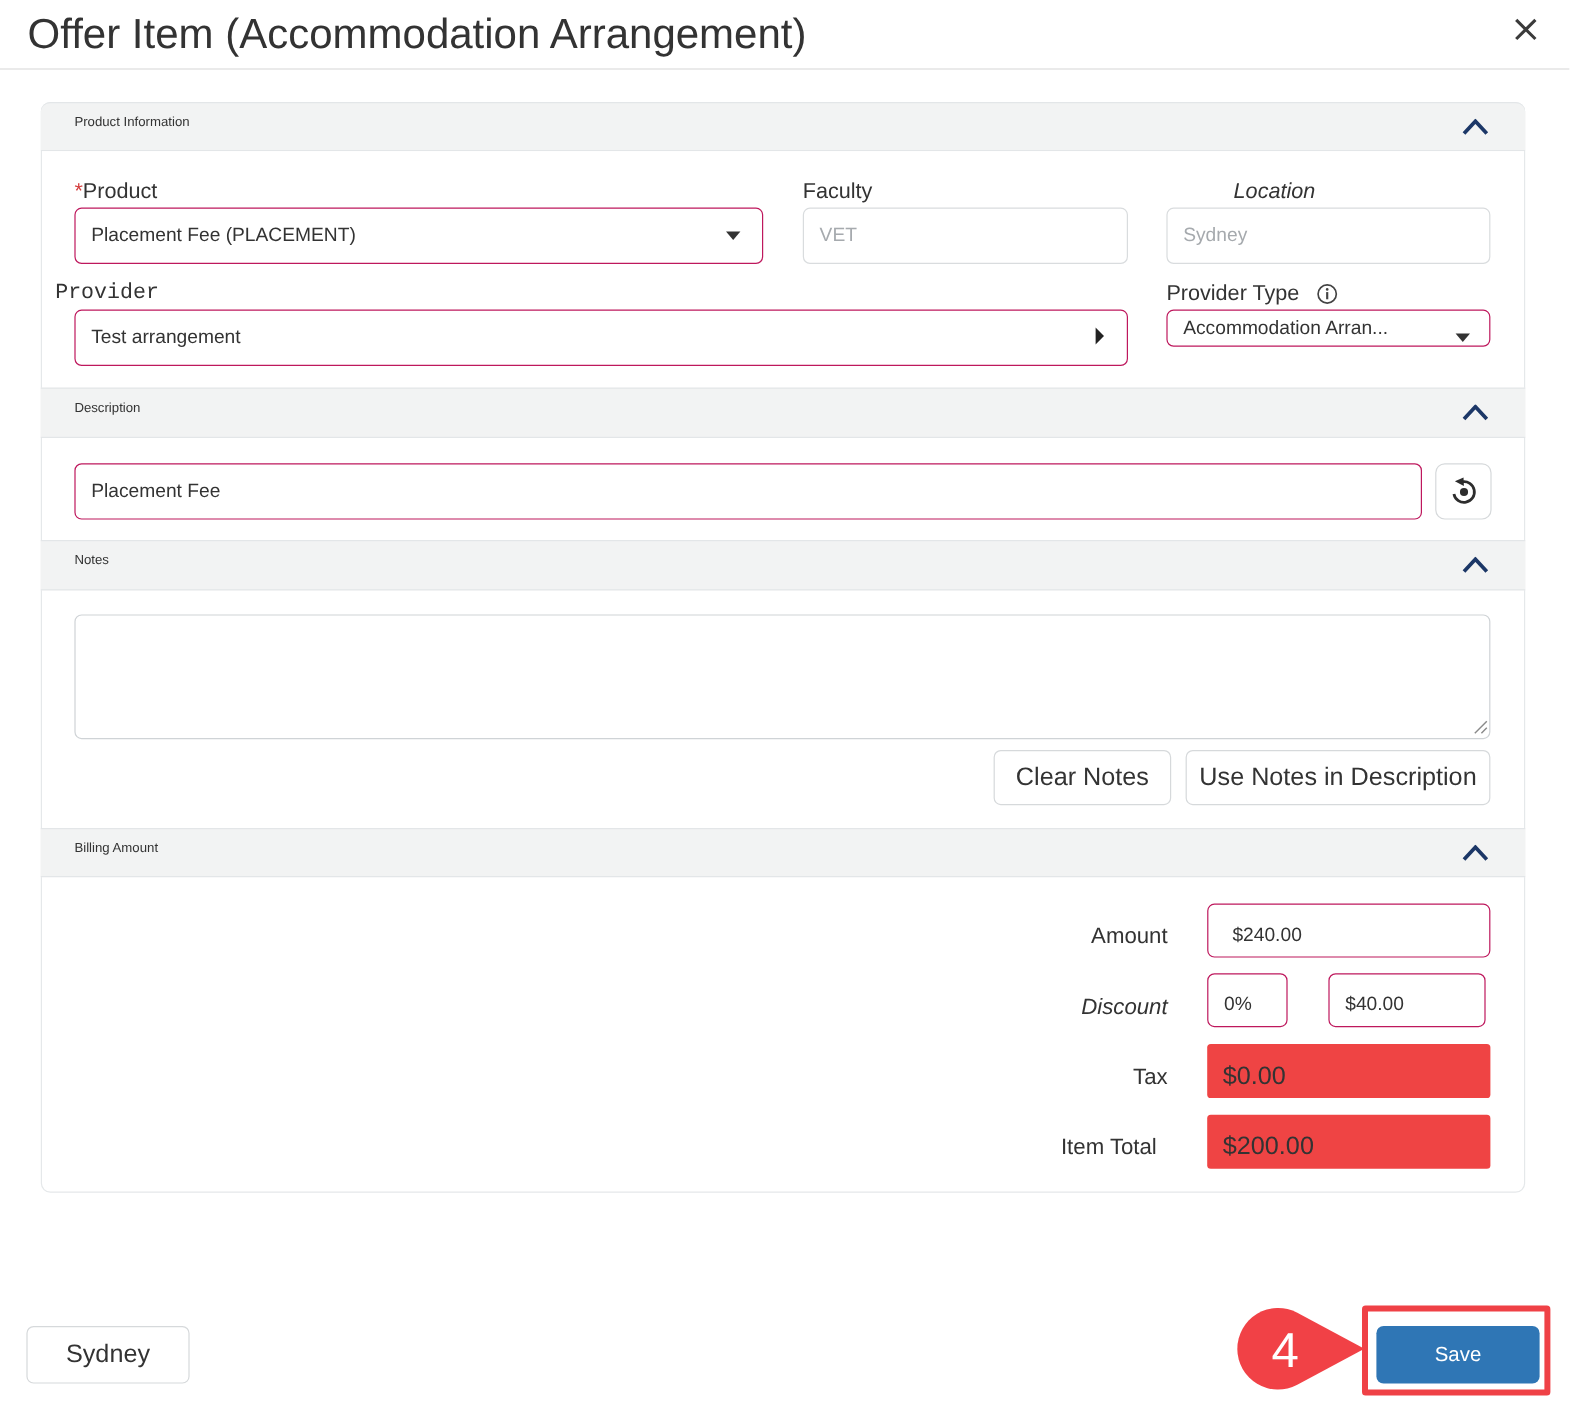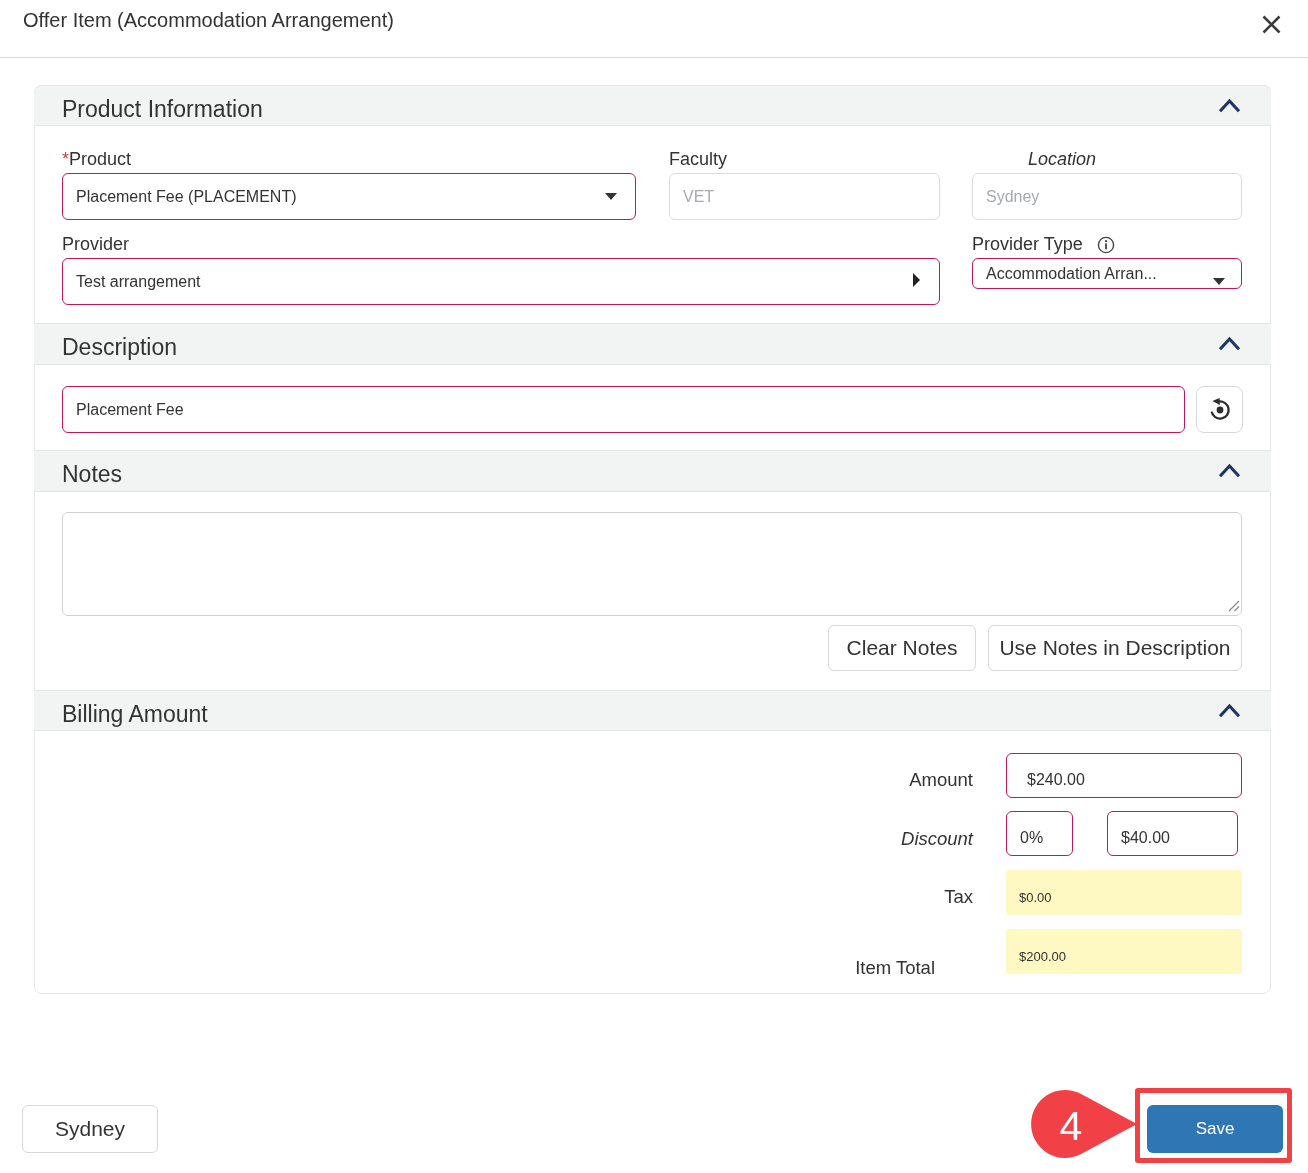--- a/index.html
+++ b/index.html
@@ -1,36 +1,36 @@
 <!DOCTYPE html>
 <html><head>
 <meta charset="utf-8">
 <style>
   * { margin:0; padding:0; box-sizing:border-box; }
   html,body { width:1308px; height:1173px; background:#ffffff;
     font-family:"Liberation Sans", sans-serif; position:relative; overflow:hidden; }
   .abs { position:absolute; }
   .band { background:#f2f3f3; border-top:1px solid #e3e6e8; border-bottom:1px solid #e3e6e8; }
-  .band-label { font-size:23px; color:#333; }
+  .band-label { font-size:11px; color:#333; }
   .lbl { font-size:18px; color:#333; position:absolute; white-space:nowrap; }
   .inp { position:absolute; background:#fff; border:1px solid #be185d; border-radius:6px;
          font-size:16px; color:#333; display:flex; align-items:center; padding:0 13px; }
   .inp.ph { color:#a6aaae; border-color:#d9dcde; }
-  .gray { position:absolute; background:#fef9c3; border:none; border-radius:3px;
-          font-size:13px; color:#333; display:flex; align-items:center; padding:0 13px; }
+  .gray { position:absolute; background:#ef4444; border:none; border-radius:3px;
+          font-size:21px; color:#333; display:flex; align-items:center; padding:0 13px; }
   .btn { position:absolute; background:#fff; border:1px solid #d6d9db; border-radius:6px;
          font-size:21px; color:#333; display:flex; align-items:center; justify-content:center; }
   .caret-down { position:absolute; width:0; height:0; border-left:6px solid transparent;
          border-right:6px solid transparent; border-top:7px solid #333; }
   .rlabel { position:absolute; font-size:18.5px; color:#333; text-align:right; white-space:nowrap; }
 </style>
 </head>
 <body>
 
-<div class="abs" style="left:23px; top:9px; font-size:20px; color:#333;">Offer Item (Accommodation Arrangement)</div>
+<div class="abs" style="left:23px; top:9px; font-size:35px; color:#333;">Offer Item (Accommodation Arrangement)</div>
 <svg class="abs" style="left:1262px; top:15px;" width="19" height="19" viewBox="0 0 19 19">
   <path d="M1.5 1.5 L17.5 17.5 M17.5 1.5 L1.5 17.5" stroke="#3b3b3b" stroke-width="2.6" fill="none"></path>
 </svg>
 <div class="abs" style="left:0; top:57px; width:1308px; height:1px; background:#dcdcdc;"></div>
 
 <div class="abs" style="left:34px; top:85px; width:1237px; height:909px; border:1px solid #e5e8ea; border-radius:8px;"></div>
 
 <div class="abs band" style="left:34px; top:85px; width:1237px; height:41px; border-radius:8px 8px 0 0;"></div>
 <div class="abs band-label" style="left:62px; top:96px;">Product Information</div>
 <svg class="abs" style="left:1218px; top:99px;" width="23" height="14" viewBox="0 0 23 14">
@@ -40,21 +40,21 @@
 <div class="lbl" style="left:62px; top:149px;"><span style="color:#d43c3c;">*</span>Product</div>
 <div class="inp" style="left:62px; top:173px; width:574px; height:47px;">Placement Fee (PLACEMENT)</div>
 <div class="caret-down" style="left:605px; top:193px;"></div>
 
 <div class="lbl" style="left:669px; top:149px;">Faculty</div>
 <div class="inp ph" style="left:669px; top:173px; width:271px; height:47px;">VET</div>
 
 <div class="lbl" style="left:1028px; top:149px;font-style:italic;">Location</div>
 <div class="inp ph" style="left:972px; top:173px; width:270px; height:47px;">Sydney</div>
 
-<div class="lbl" style="left:62px; top:234px;">Provider</div>
+<div class="lbl" style="left:46px; top:234px;font-family:Liberation Mono, monospace;">Provider</div>
 <div class="inp" style="left:62px; top:258px; width:878px; height:47px;">Test arrangement</div>
 <div class="abs" style="left:913px; top:273px; width:0; height:0; border-top:7px solid transparent; border-bottom:7px solid transparent; border-left:7px solid #222;"></div>
 
 <div class="lbl" style="left:972px; top:234px;">Provider Type</div>
 <svg class="abs" style="left:1097px; top:236px;" width="18" height="18" viewBox="0 0 18 18">
   <circle cx="9" cy="9" r="7.6" stroke="#444" stroke-width="1.4" fill="none"></circle>
   <circle cx="9" cy="5.2" r="1.1" fill="#444"></circle>
   <rect x="8.1" y="7.4" width="1.8" height="6" fill="#444"></rect>
 </svg>
 <div class="inp" style="left:972px; top:258px; width:270px; height:31px;">Accommodation Arran...</div>
@@ -97,21 +97,21 @@
 <div class="rlabel" style="left:773px; top:769px; width:200px;">Amount</div>
 <div class="inp" style="left:1006px; top:753px; width:236px; height:45px; padding-top:9px;padding-left:20px;">$240.00</div>
 
 <div class="rlabel" style="left:773px; top:828px; width:200px;font-style:italic;">Discount</div>
 <div class="inp" style="left:1006px; top:811px; width:67px; height:45px; padding-top:9px;">0%</div>
 <div class="inp" style="left:1107px; top:811px; width:131px; height:45px; padding-top:9px;">$40.00</div>
 
 <div class="rlabel" style="left:773px; top:886px; width:200px;">Tax</div>
 <div class="gray" style="left:1006px; top:870px; width:236px; height:45px; padding-top:9px;">$0.00</div>
 
-<div class="rlabel" style="left:735px; top:945px; width:200px;margin-top:12px;">Item Total</div>
+<div class="rlabel" style="left:764px; top:945px; width:200px;">Item Total</div>
 <div class="gray" style="left:1006px; top:929px; width:236px; height:45px; padding-top:9px;">$200.00</div>
 
 <div class="btn" style="left:22px; top:1105px; width:136px; height:48px;">Sydney</div>
 
 <div class="abs" style="left:1135px; top:1088px; width:157px; height:75px; border:5px solid #ef4146; border-radius:3px;"></div>
 <div class="abs" style="left:1147px; top:1105px; width:136px; height:48px; background:#2f76b5; border-radius:6px; color:#fff; font-size:17px; display:flex; align-items:center; justify-content:center;">Save</div>
 
 <svg class="abs" style="left:1026px; top:1085px;" width="115" height="80" viewBox="0 0 115 80">
   <path d="M111 39 L55.1 9 A 34 34 0 1 0 55.1 69 Z" fill="#f14146"></path>
   <text x="45" y="54.5" font-family="Liberation Sans, sans-serif" font-size="41" fill="#ffffff" text-anchor="middle">4</text>

